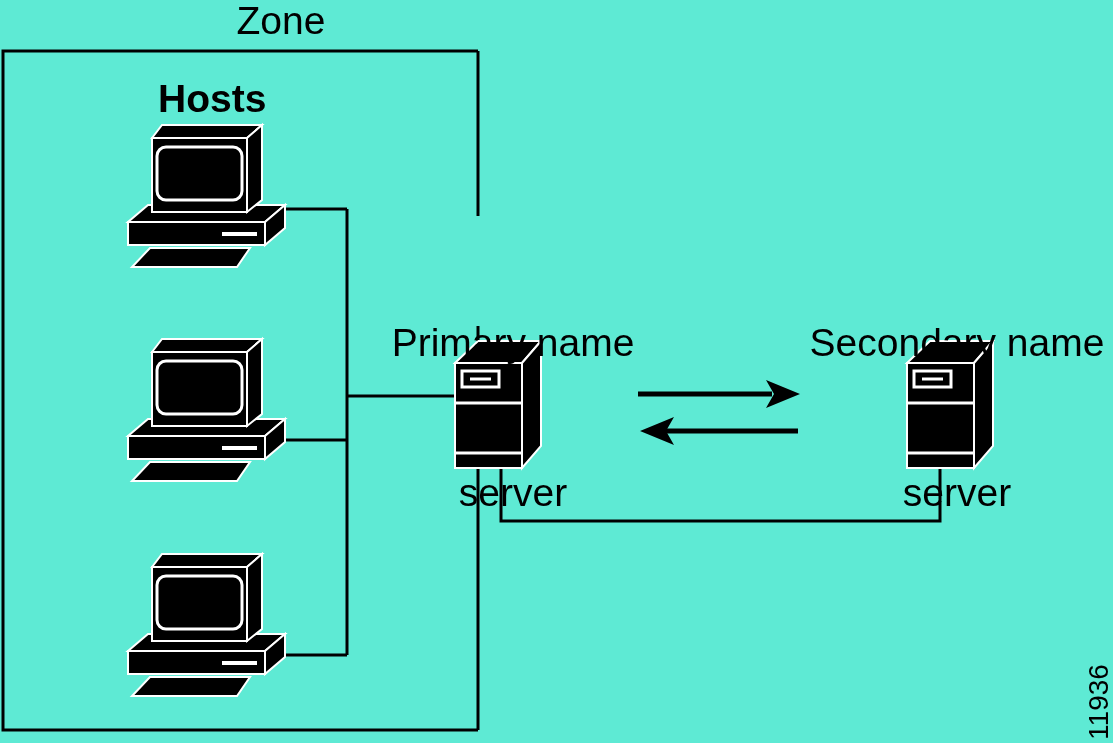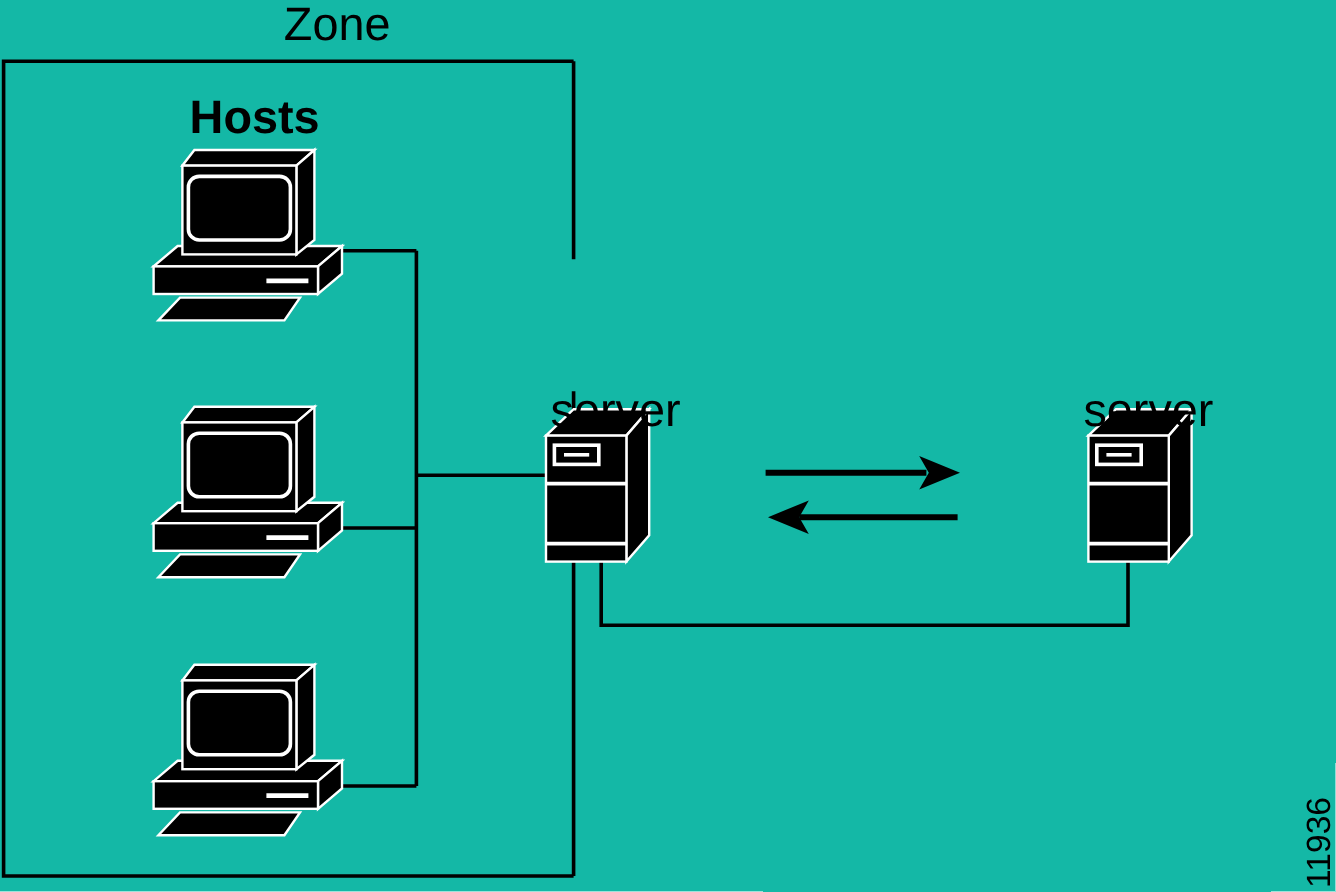--- a/index.html
+++ b/index.html
@@ -5,21 +5,21 @@
   html, body {
     margin: 0;
     padding: 0;
     background: #ffffff;
     font-family: "Liberation Sans", "DejaVu Sans", sans-serif;
   }
   #canvas {
     position: relative;
     width: 1113px;
     height: 743px;
-    background: #14b8a6;
+    background: #5eead4;
     overflow: hidden;
     color: #000000;
   }
   #artwork {
     position: absolute;
     left: 0;
     top: 0;
   }
   .label {
     position: absolute;
@@ -122,22 +122,24 @@
       <line x1="666" y1="431" x2="798" y2="431" stroke="#000" stroke-width="5"></line>
       <polygon points="640,431 674,417 666,431 674,445" fill="#000"></polygon>
     </g>
   </svg>
 
   <div id="zone-label" class="label centered">Zone</div>
 
   <div id="hosts-label" class="label">Hosts</div>
 
   <div id="primary-label" class="label centered">
+    <div>Primary name</div>
     <div>server</div>
   </div>
 
   <div id="secondary-label" class="label centered">
+    <div>Secondary name</div>
     <div>server</div>
   </div>
 
   <div id="figure-number">11936</div>
 
 </div>
 
 </body></html>

